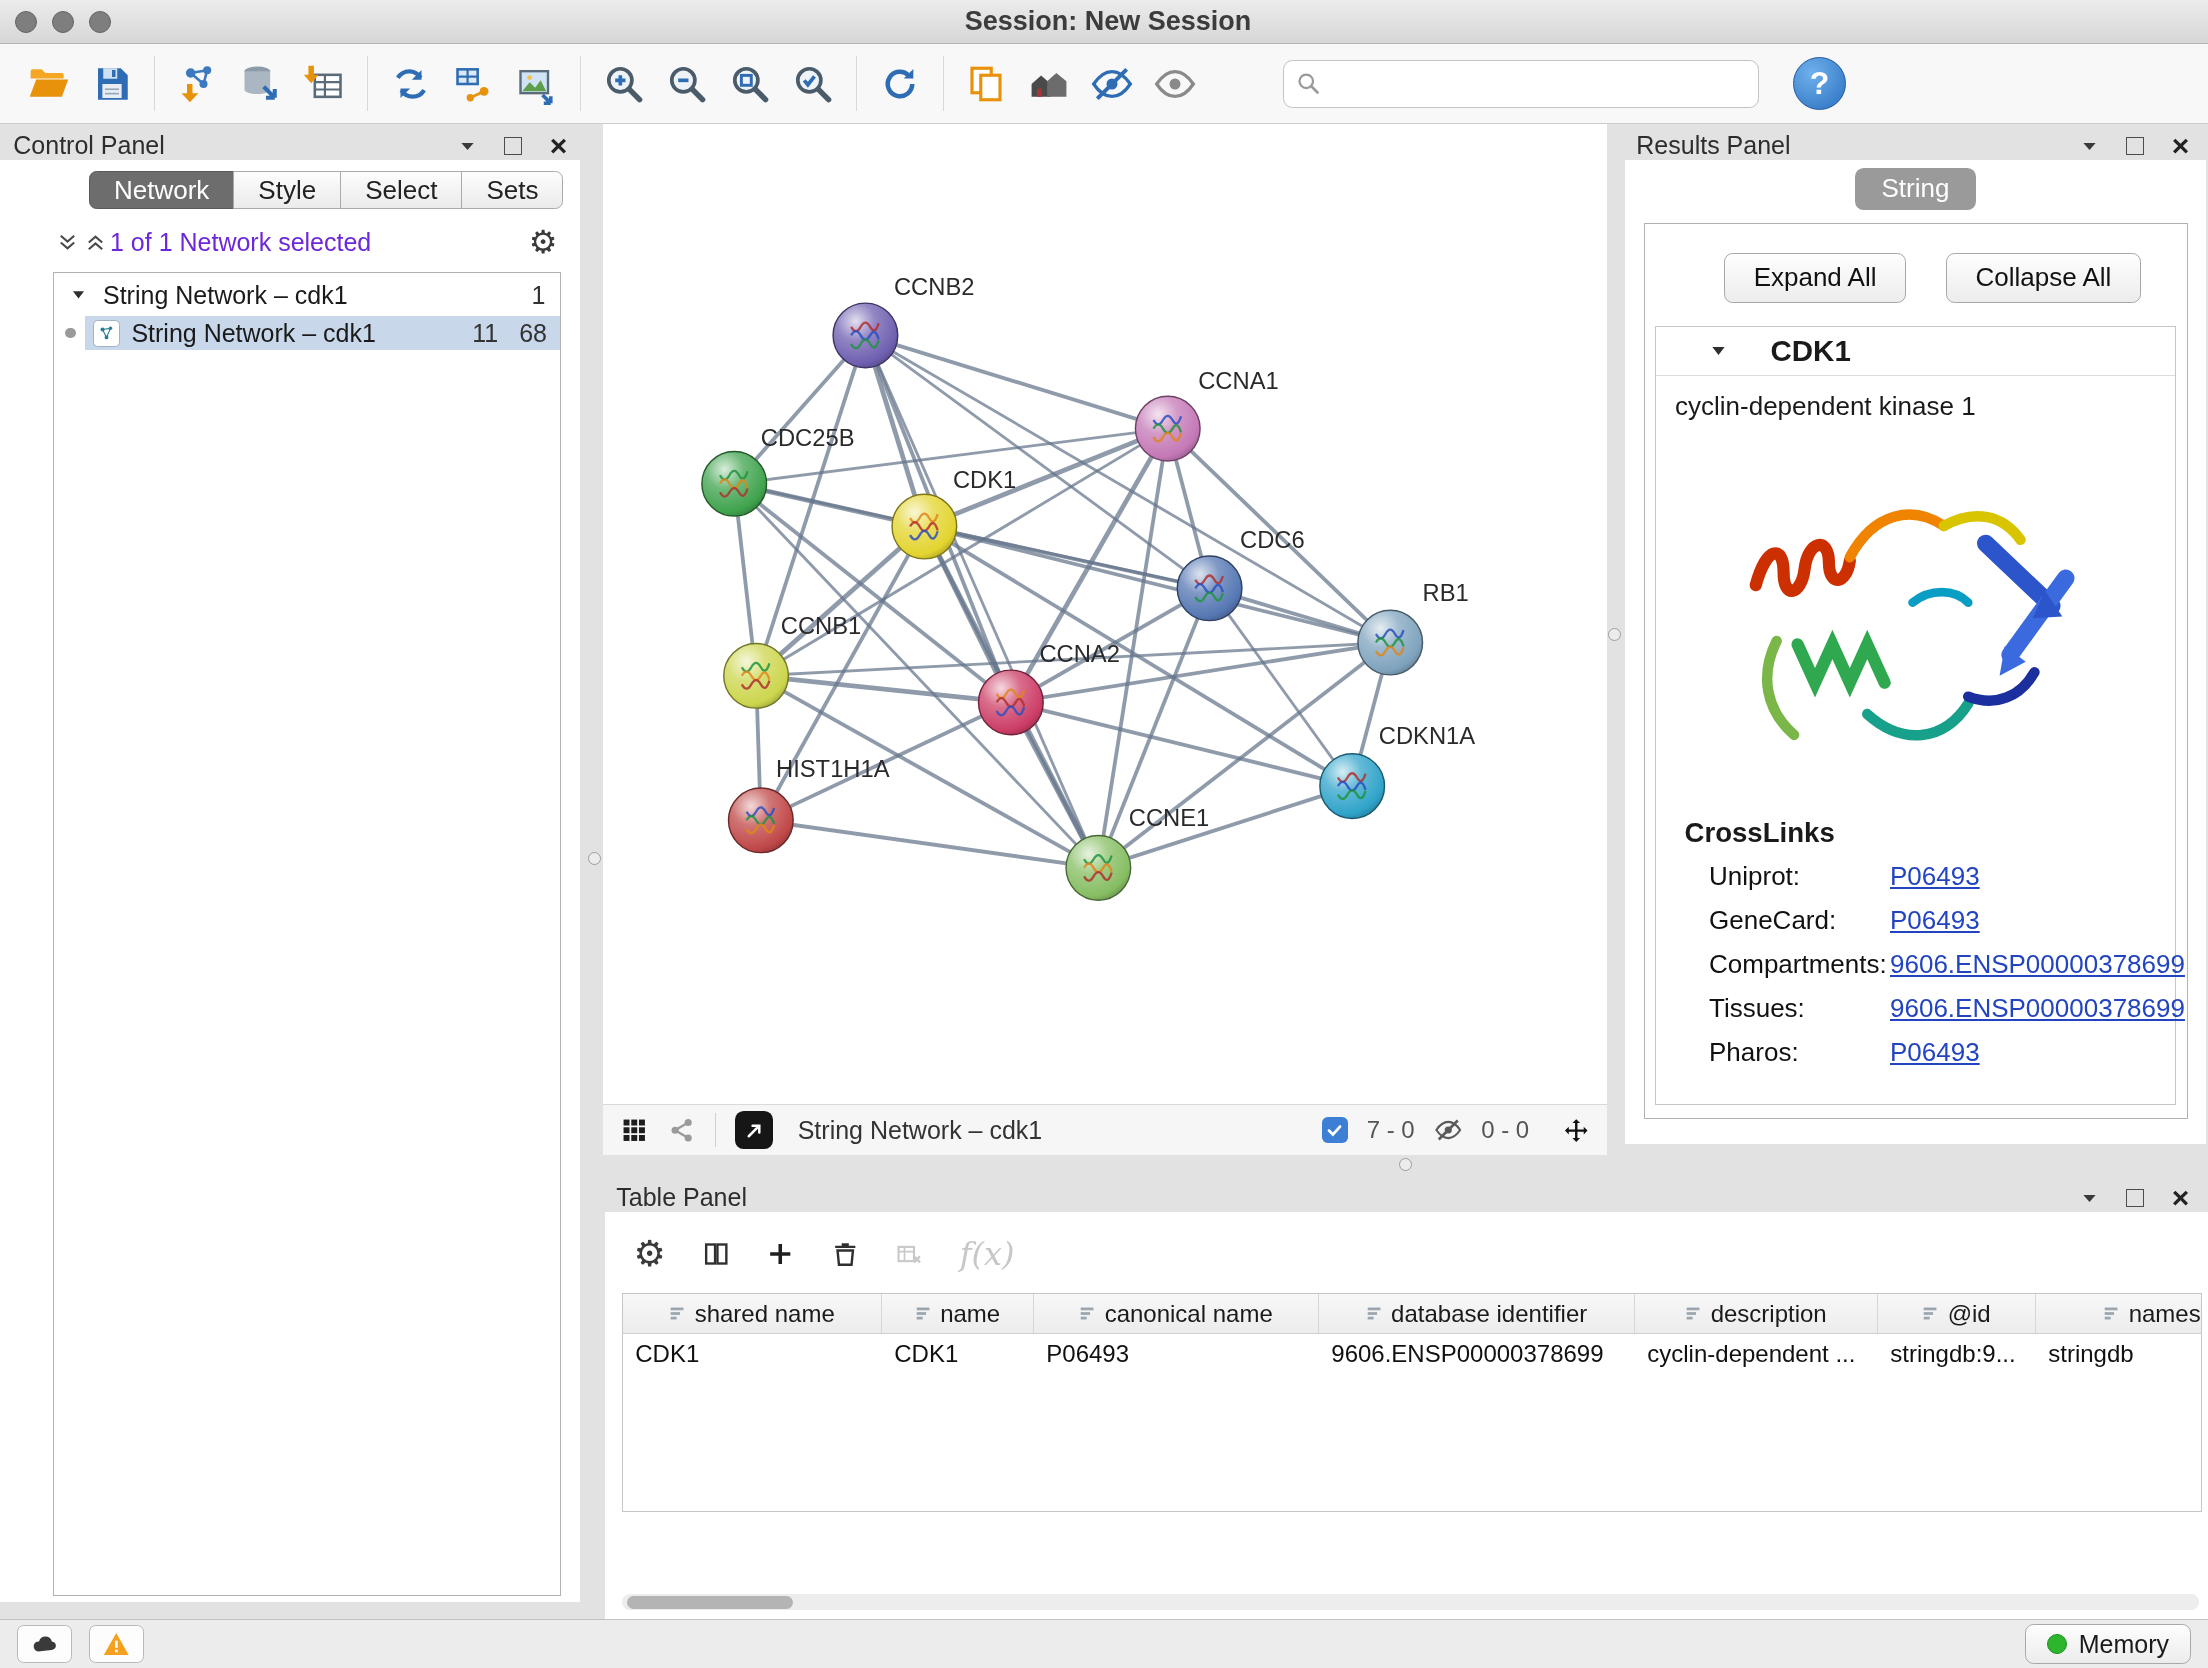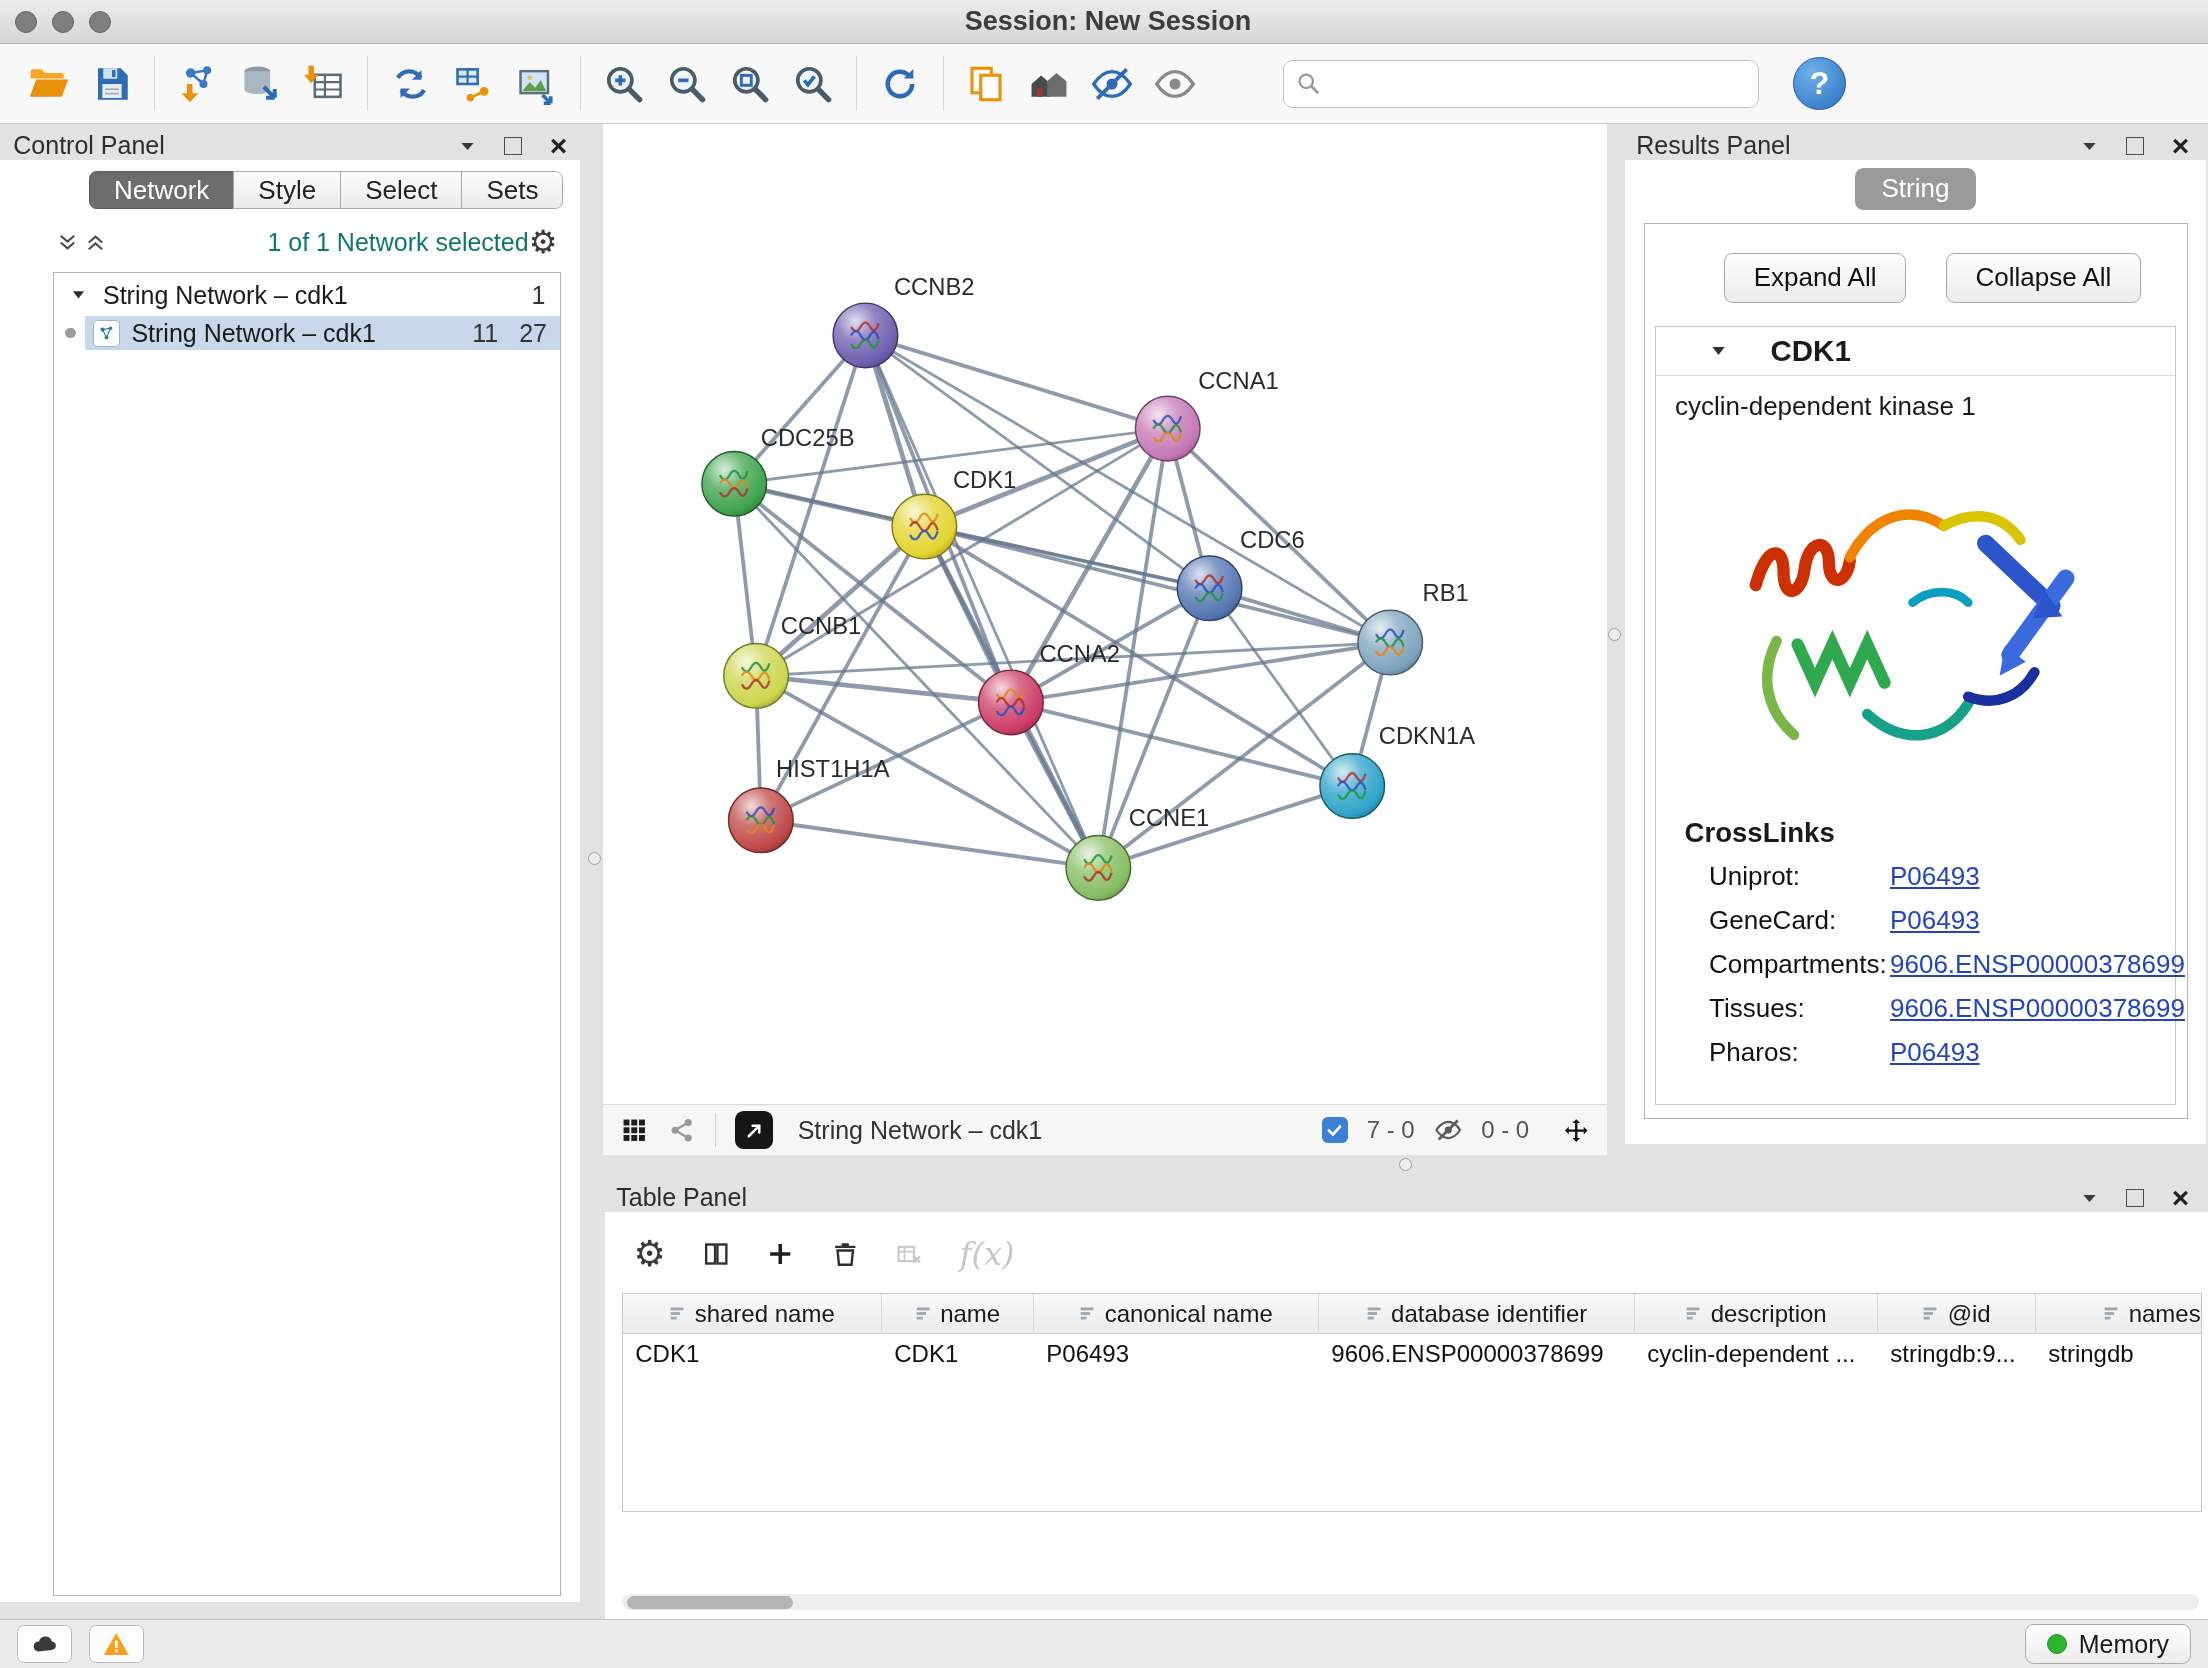--- a/index.html
+++ b/index.html
@@ -41,21 +41,21 @@
   .control .body { position:absolute; top:36px; left:0; right:5.7px; bottom:17px; background:#fff;
     display:flex; flex-direction:column; }
   .seg { display:flex; margin:11.4px 0 0 61px;padding-left:28px; }
   .seg .tab { height:38px; padding:0 24px; font-size:26px; border:1px solid #aaaaaa;
     background:linear-gradient(#fdfdfd,#ebebeb); color:#222; margin-left:-1px;
     display:flex; align-items:center; }
   .seg .tab:first-child { border-radius:7.6px 0 0 7.6px; margin-left:0; }
   .seg .tab:last-child { border-radius:0 7.6px 7.6px 0; }
   .seg .tab.sel { background:#6d6d6d; color:#fff; border-color:#5a5a5a; }
   .selrow { display:flex; align-items:center; margin:17px 23px 0 53px; }
-  .selrow .txt { flex:1; text-align:right; font-size:25px; color:#0f766e; }
+  .selrow .txt { flex:1; text-align:left; font-size:25px; color:#6d28d9; }
   .gear { font-size:32px; color:#3a3a3a; line-height:1; }
   .treebox { flex:1; margin:13.3px 19px 5.7px 53px; border:1px solid #b2b2b2; background:#fff; overflow:hidden; }
   .trow { display:flex; align-items:center; height:34px; font-size:25px; }
   .trow.root { padding:0 15px; margin-top:5.7px; }
   .trow .caret { margin-right:15px; }
   .trow.root .cnt { margin-left:auto; color:#333; }
   .trow.net { margin-top:3.8px; }
   .dot { width:10.5px; height:10.5px; border-radius:50%; background:#9a9a9a; margin:0 9.5px 0 11.4px; flex:none; }
   .nethl { flex:1; height:34px; background:#c8d8ea; display:flex; align-items:center; padding:0 13.3px 0 7.6px; }
   .appicon { width:27px; height:27px; background:#fff; border:1px solid #9fb3c0; border-radius:4.8px;
@@ -341,21 +341,21 @@
           <span class="appicon">
             <svg viewBox="0 0 24 24" width="19" height="19">
               <circle cx="7" cy="7" r="2.6" fill="#2a7f8f"></circle>
                 <circle cx="17" cy="5.5" r="2.2" fill="#2a7f8f"></circle>
               <circle cx="12" cy="17" r="2.4" fill="#2a7f8f"></circle>
               <path d="M7 7l10-1.5M7 7l5 10m5-11.5l-5 11.5" stroke="#2a7f8f" stroke-width="1.4" fill="none"></path>
               </svg>
             </span>
           <span class="lbl">String Network – cdk1</span>
           <span class="n1">11</span>
-          <span class="n2">27</span>
+          <span class="n2">68</span>
         </div>
       </div>
     </div>
   </div>
 </div>
 
 <div class="canvaswrap">
   <svg class="netcanvas" viewBox="0 0 1056 1030">
       <defs>
         <radialGradient id="ng0" cx="35%" cy="28%" r="85%">

